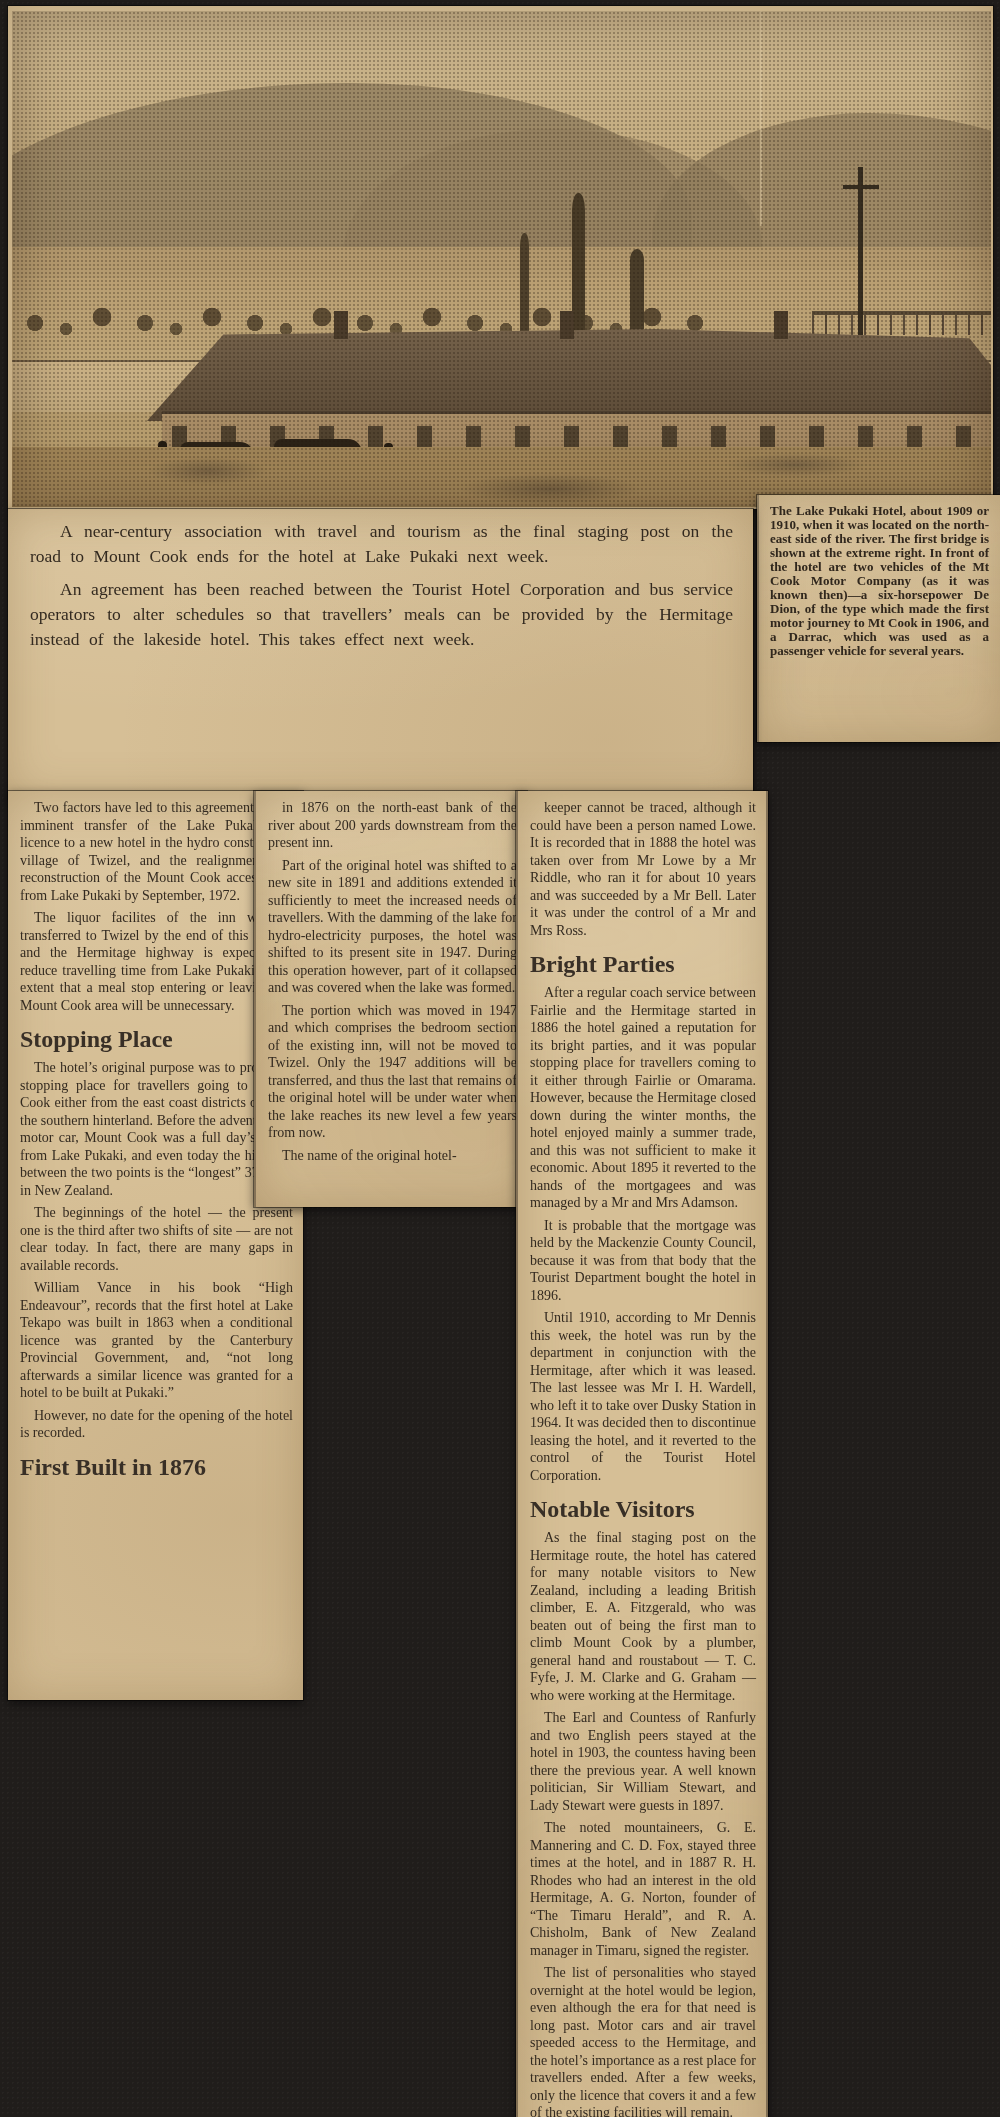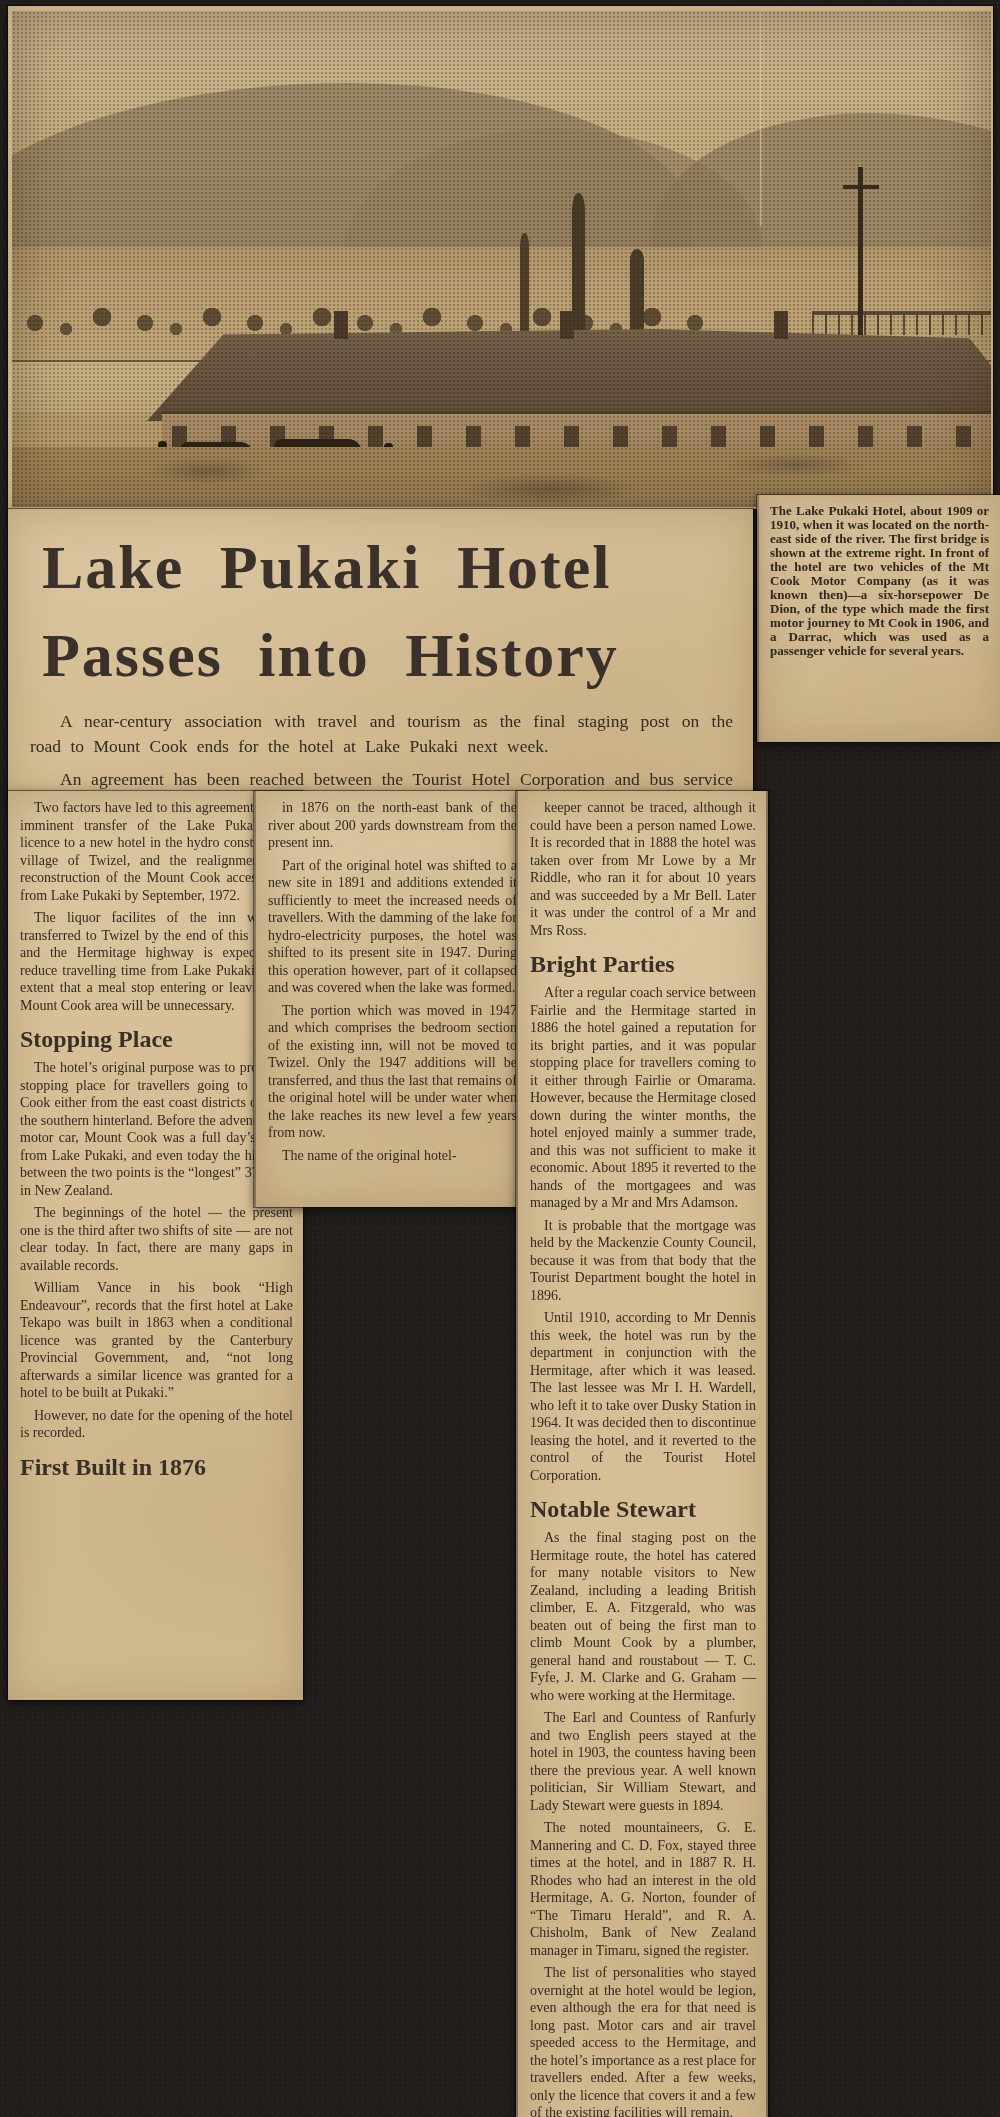--- a/index.html
+++ b/index.html
@@ -107,24 +107,20 @@
       <div class="ph-halftone"></div>
       <div class="ph-vignette"></div>
     </div>
   </div>
 
   <div class="piece caption-piece">
     <p class="caption">The Lake Pukaki Hotel, about 1909 or 1910, when it was located on the north-east side of the river.  The first bridge is shown at the extreme right.  In front of the hotel are two vehicles of the Mt Cook Motor Company (as it was known then)—a six-horsepower De Dion, of the type which made the first motor journey to Mt Cook in 1906, and a Darrac, which was used as a passenger vehicle for several years.</p>
   </div>
 
   <div class="piece head-piece">
-    <div class="headline">
-      <div>Lake Pukaki Hotel</div>
-      <div>Passes into History</div>
-    </div>
     <div class="intro">
       <p>A near-century association with travel and tourism as the final staging post on the road to Mount Cook ends for the hotel at Lake Pukaki next week.</p>
       <p>An agreement has been reached between the Tourist Hotel Corporation and bus service operators to alter schedules so that travellers’ meals can be provided by the Hermitage instead of the lakeside hotel. This takes effect next week.</p>
     </div>
   </div>
 
   <div class="piece col-piece col1-piece">
       <p class="body-p">Two factors have led to this agreement — the imminent transfer of the Lake Pukaki Inn licence to a new hotel in the hydro construction village of Twizel, and the realignment and reconstruction of the Mount Cook access road from Lake Pukaki by September, 1972.</p>
       <p class="body-p">The liquor facilites of the inn will be transferred to Twizel by the end of this month, and the Hermitage highway is expected to reduce travelling time from Lake Pukaki to the extent that a meal stop entering or leaving the Mount Cook area will be unnecessary.</p>
       <h3 class="col-head">Stopping Place</h3>
@@ -139,20 +135,20 @@
       <p class="body-p">Part of the original hotel was shifted to a new site in 1891 and additions extended it sufficiently to meet the increased needs of travellers. With the damming of the lake for hydro-electricity purposes, the hotel was shifted to its present site in 1947. During this operation however, part of it collapsed and was covered when the lake was formed.</p>
       <p class="body-p">The portion which was moved in 1947 and which comprises the bedroom section of the existing inn, will not be moved to Twizel. Only the 1947 additions will be transferred, and thus the last that remains of the original hotel will be under water when the lake reaches its new level a few years from now.</p>
       <p class="body-p">The name of the original hotel-</p>
     </div>
   <div class="piece col-piece col3-piece">
       <p class="body-p">keeper cannot be traced, although it could have been a person named Lowe.  It is recorded that in 1888 the hotel was taken over from Mr Lowe by a Mr Riddle, who ran it for about 10 years and was succeeded by a Mr Bell.  Later it was under the control of a Mr and Mrs Ross.</p>
       <h3 class="col-head">Bright Parties</h3>
       <p class="body-p">After a regular coach service between Fairlie and the Hermitage started in 1886 the hotel gained a reputation for its bright parties, and it was popular stopping place for travellers coming to it either through Fairlie or Omarama. However, because the Hermitage closed down during the winter months, the hotel enjoyed mainly a summer trade, and this was not sufficient to make it economic. About 1895 it reverted to the hands of the mortgagees and was managed by a Mr and Mrs Adamson.</p>
       <p class="body-p">It is probable that the mortgage was held by the Mackenzie County Council, because it was from that body that the Tourist Department bought the hotel in 1896.</p>
       <p class="body-p">Until 1910, according to Mr Dennis this week, the hotel was run by the department in conjunction with the Hermitage, after which it was leased.  The last lessee was Mr I. H. Wardell, who left it to take over Dusky Station in 1964.  It was decided then to discontinue leasing the hotel, and it reverted to the control of the Tourist Hotel Corporation.</p>
-      <h3 class="col-head">Notable Stewart</h3>
+      <h3 class="col-head">Notable Visitors</h3>
       <p class="body-p">As the final staging post on the Hermitage route, the hotel has catered for many notable visitors to New Zealand, including a leading British climber, E. A. Fitzgerald, who was beaten out of being the first man to climb Mount Cook by a plumber, general hand and roustabout — T. C. Fyfe, J. M. Clarke and G. Graham — who were working at the Hermitage.</p>
-      <p class="body-p">The Earl and Countess of Ranfurly and two English peers stayed at the hotel in 1903, the countess having been there the previous year.  A well known politician, Sir William Stewart, and Lady Stewart were guests in 1894.</p>
+      <p class="body-p">The Earl and Countess of Ranfurly and two English peers stayed at the hotel in 1903, the countess having been there the previous year.  A well known politician, Sir William Stewart, and Lady Stewart were guests in 1897.</p>
       <p class="body-p">The noted mountaineers, G. E. Mannering and C. D. Fox, stayed three times at the hotel, and in 1887 R. H. Rhodes who had an interest in the old Hermitage, A. G. Norton, founder of “The Timaru Herald”, and R. A. Chisholm, Bank of New Zealand manager in Timaru, signed the register.</p>
       <p class="body-p">The list of personalities who stayed overnight at the hotel would be legion, even although the era for that need is long past.  Motor cars and air travel speeded access to the Hermitage, and the hotel’s importance as a rest place for travellers ended.  After a few weeks, only the licence that covers it and a few of the existing facilities will remain.</p>
     </div>
 
 </div>
 
 </body></html>

